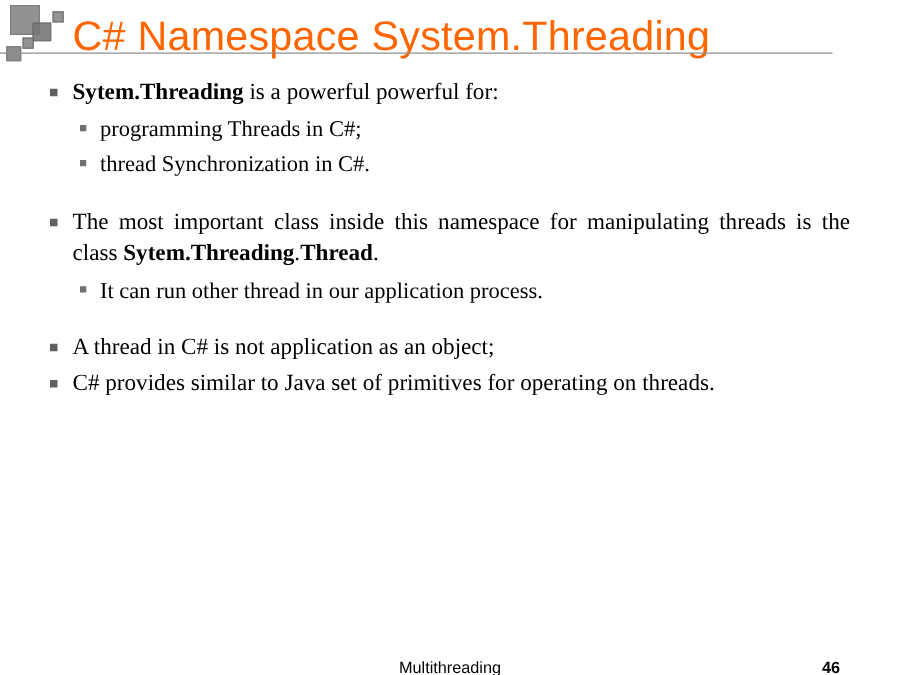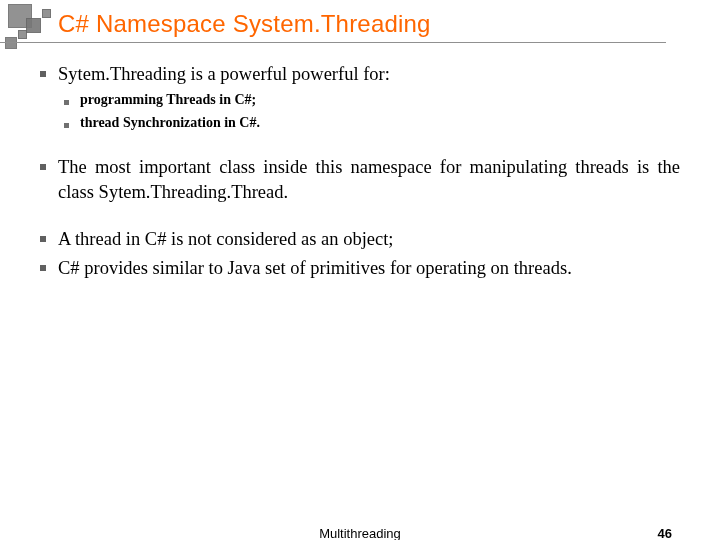--- a/index.html
+++ b/index.html
@@ -14,21 +14,21 @@
   .header {
     position: relative;
     height: 48px;
     width: 100%;
   }
   .title {
     position: absolute;
     left: 58px;
     top: 10px;
     font-family: Arial, Helvetica, sans-serif;
-    font-size: 24px;
+    font-size: 33px;
     color: #ff6600;
     font-weight: 400;
     letter-spacing: 0.2px;
   }
   .underline {
     position: absolute;
     left: 0;
     top: 42px;
     width: 666px;
     height: 1px;
@@ -67,35 +67,34 @@
     height: 6px;
     background: #606060;
   }
   .lvl2 {
     margin-top: 4px;
   }
   .lvl2 > li {
     position: relative;
     padding-left: 22px;
     margin-bottom: 4px;
-    font-size: 14px;
+    font-size: 18px;
     text-align: left;
-    font-weight: bold;
   }
   .lvl2 > li::before {
     content: "";
     position: absolute;
     left: 6px;
     top: 9px;
     width: 5px;
     height: 5px;
     background: #707070;
   }
   .spacer { height: 18px; }
-  .bold { font-weight: normal; }
+  .bold { font-weight: bold; }
   .ital { font-style: italic; }
 
   .footer {
     position: absolute;
     bottom: 14px;
     left: 0;
     width: 100%;
     font-family: Arial, Helvetica, sans-serif;
     font-size: 13px;
     color: #000;
@@ -131,25 +130,28 @@
       <ul class="lvl2">
         <li>programming Threads in C#;</li>
         <li>thread Synchronization in C#.</li>
       </ul>
     </li>
   </ul>
   <div class="spacer"></div>
   <ul class="lvl1">
     <li>
       <span>The most important class inside this namespace for manipulating threads is the class </span><span class="bold">Sytem.Threading</span><span>.</span><span class="bold">Thread</span><span>.</span>
+      <ul class="lvl2">
+        <li>It can run other thread in our application process.</li>
+      </ul>
     </li>
   </ul>
   <div class="spacer"></div>
   <ul class="lvl1">
-    <li>A thread in C# is not considered as an object;</li>
+    <li>A thread in C# is not application as an object;</li>
     <li>C# provides similar to Java set of primitives for operating on threads.</li>
   </ul>
 </div>
 
 <div class="footer">
   <span class="footer-title">Multithreading</span>
   <span class="footer-num">46</span>
 </div>
 
 </body></html>

